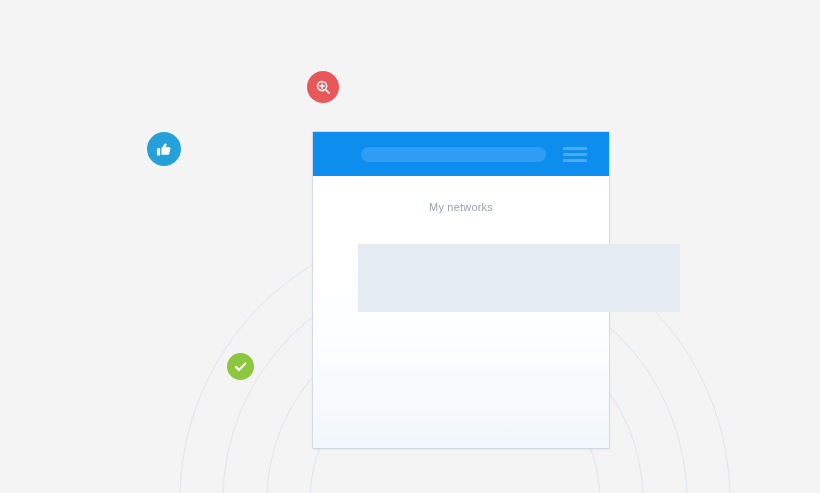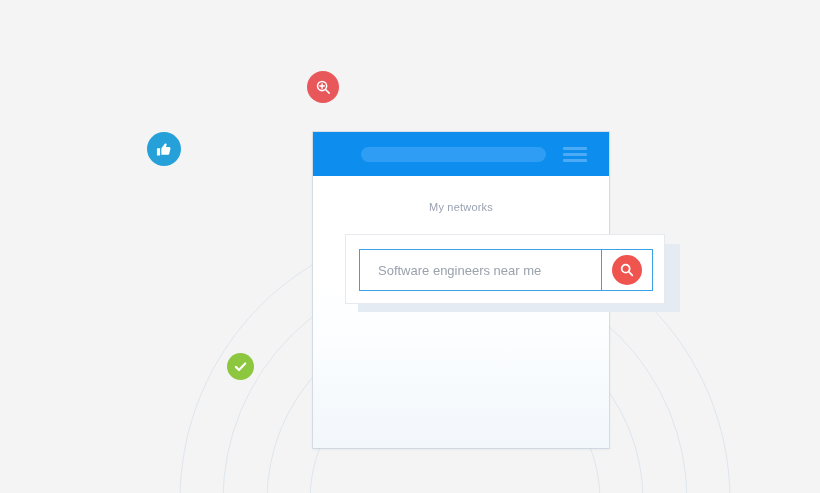--- a/index.html
+++ b/index.html
@@ -209,35 +209,20 @@
     </div>
 
     <div id="browser-body">
       <div id="page-title">My networks</div>
     </div>
 
   </div>
 
   <div id="search-card-shadow"></div>
 
-  <div id="search-card">
-    <div id="search-control">
-      <input id="search-input" type="text" placeholder="Software engineers near me" style="">
-      <button id="search-button">
-        <span class="search-circle">
-          <svg width="16" height="16" viewBox="0 0 24 24" xmlns="http://www.w3.org/2000/svg">
-            <g fill="none" stroke="#ffffff" stroke-width="2.6" stroke-linecap="round">
-              <circle cx="10" cy="10" r="6"></circle>
-              <line x1="14.6" y1="14.6" x2="20" y2="20"></line>
-            </g>
-          </svg>
-        </span>
-      </button>
-    </div>
-  </div>
 
   <div class="badge" id="badge-thumbs-up">
     <svg width="17" height="17" viewBox="0 0 24 24" xmlns="http://www.w3.org/2000/svg">
       <path fill="#ffffff" d="M2.2 10.2h3.6v10.4H2.2a.9.9 0 0 1-.9-.9v-8.6a.9.9 0 0 1 .9-.9z"></path>
       <path fill="#ffffff" d="M7.6 10.4 12.4 4c.5-.7 1.6-.8 2.2-.2.4.4.6 1 .4 1.6l-1 3.2h4.6c1.2 0 2.1 1.1 1.8 2.3l-1.7 7c-.2.9-1 1.5-1.9 1.5H7.6V10.4z"></path>
     </svg>
   </div>
 
   <div class="badge" id="badge-zoom-in">
     <svg width="17" height="17" viewBox="0 0 24 24" xmlns="http://www.w3.org/2000/svg">

